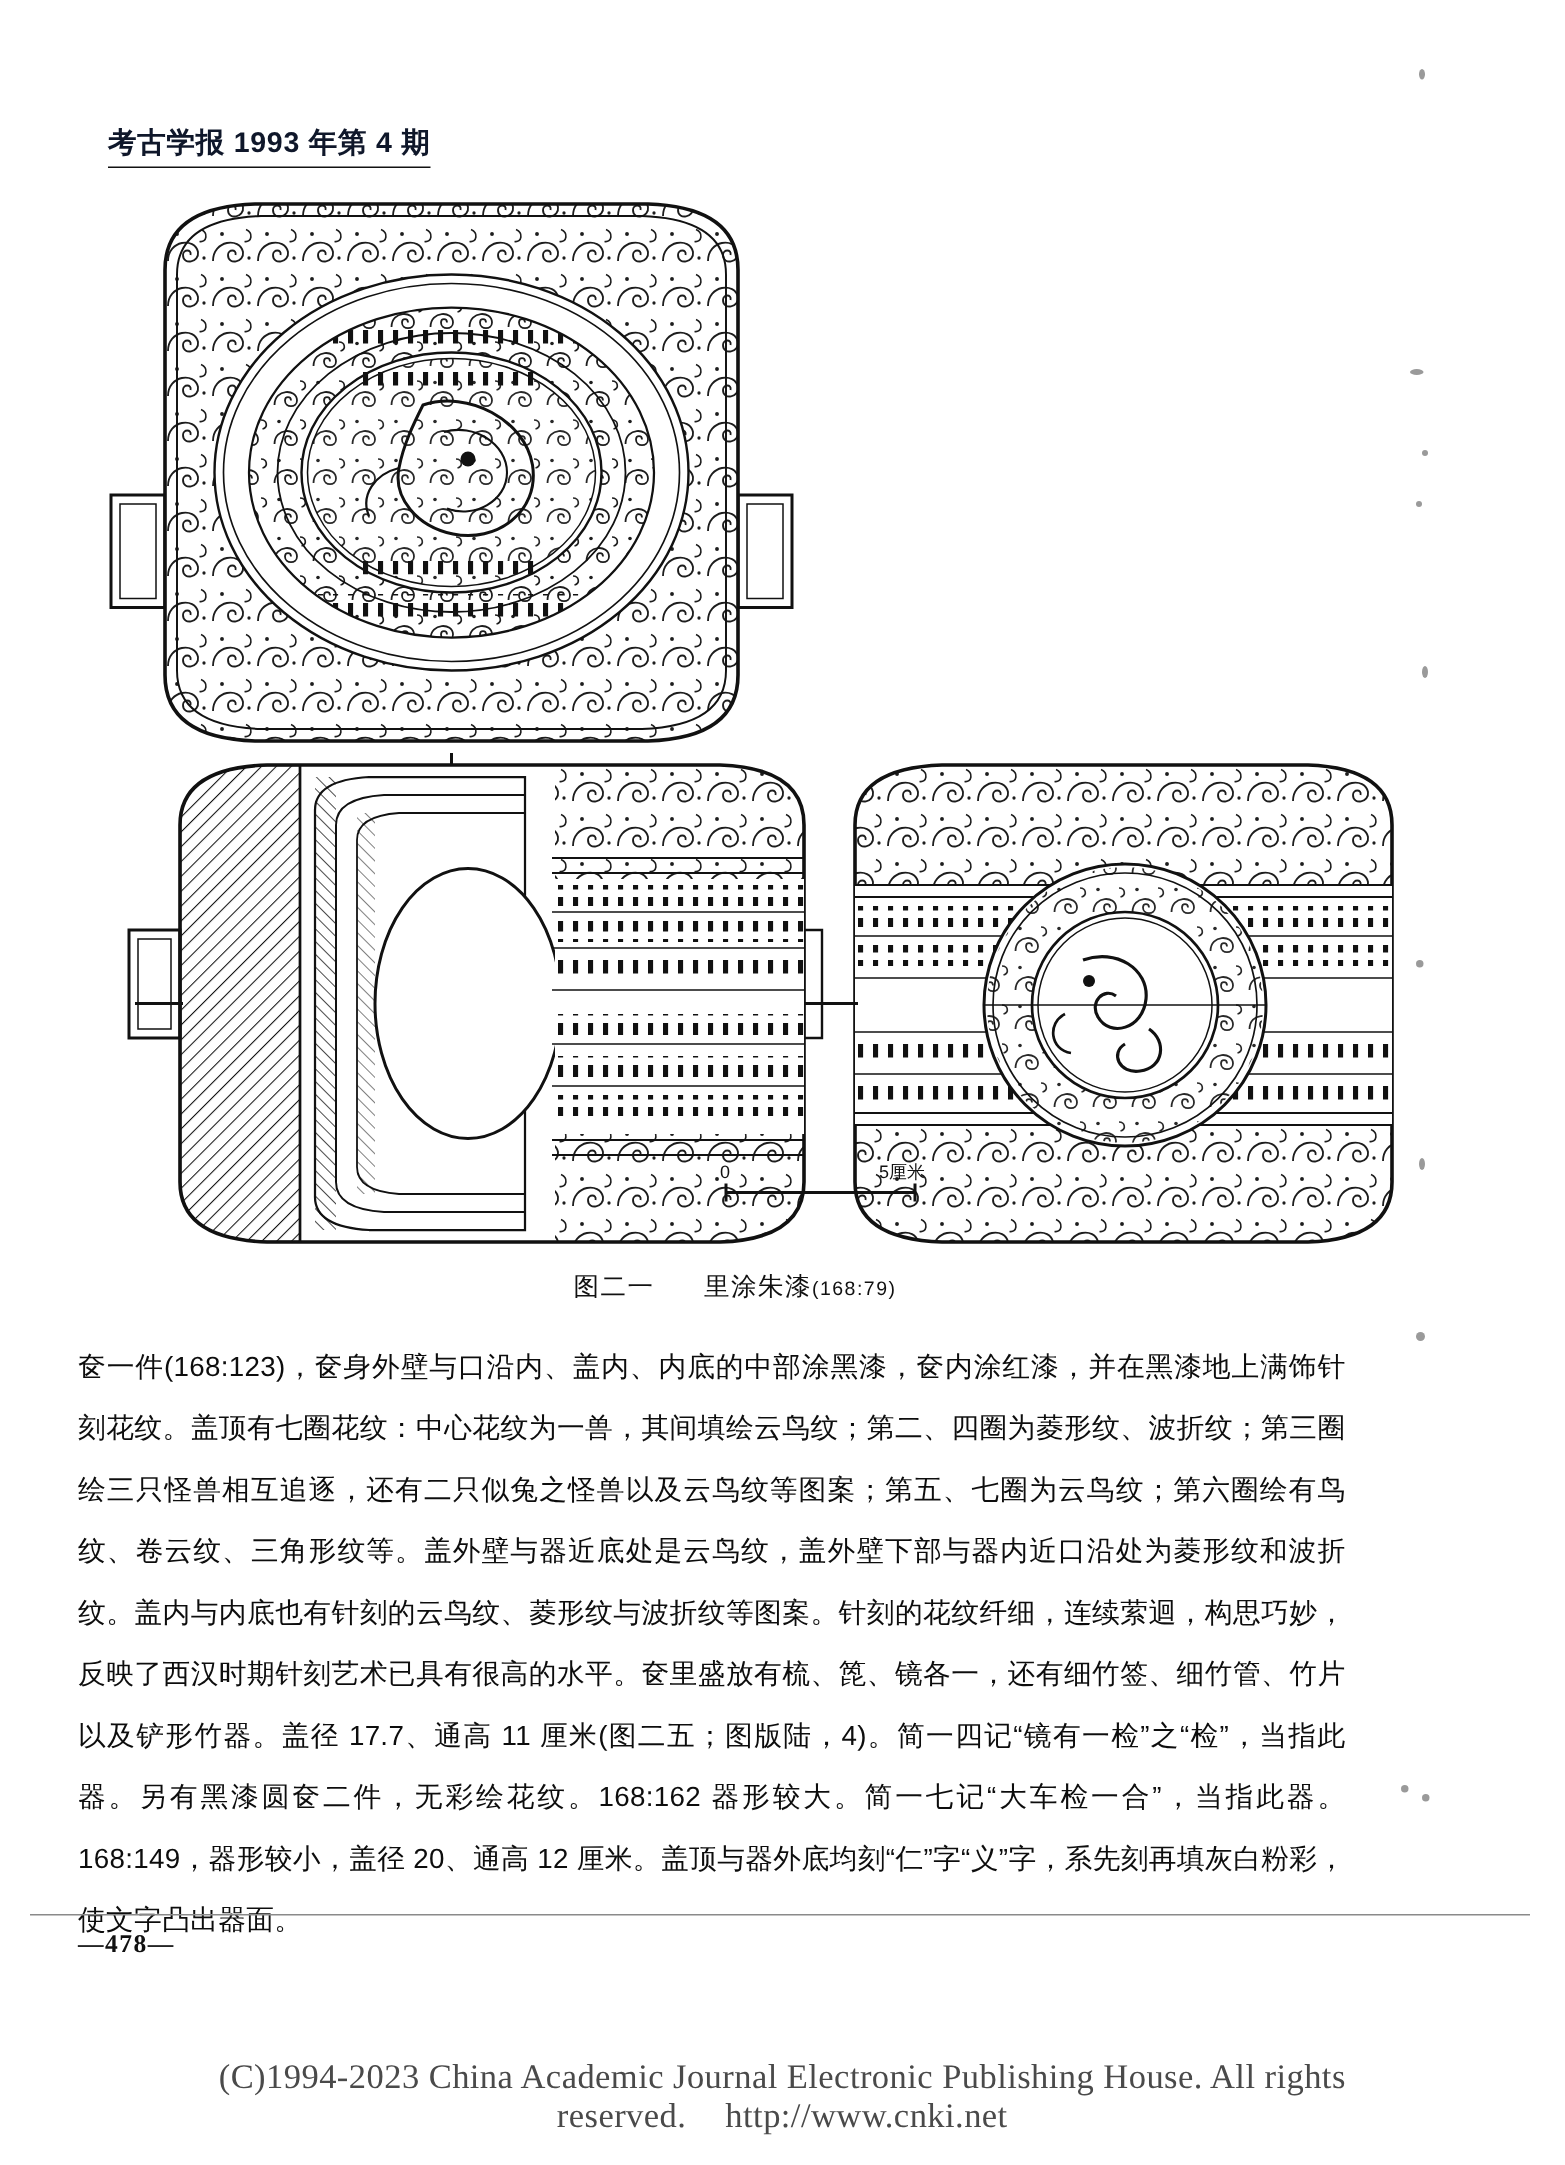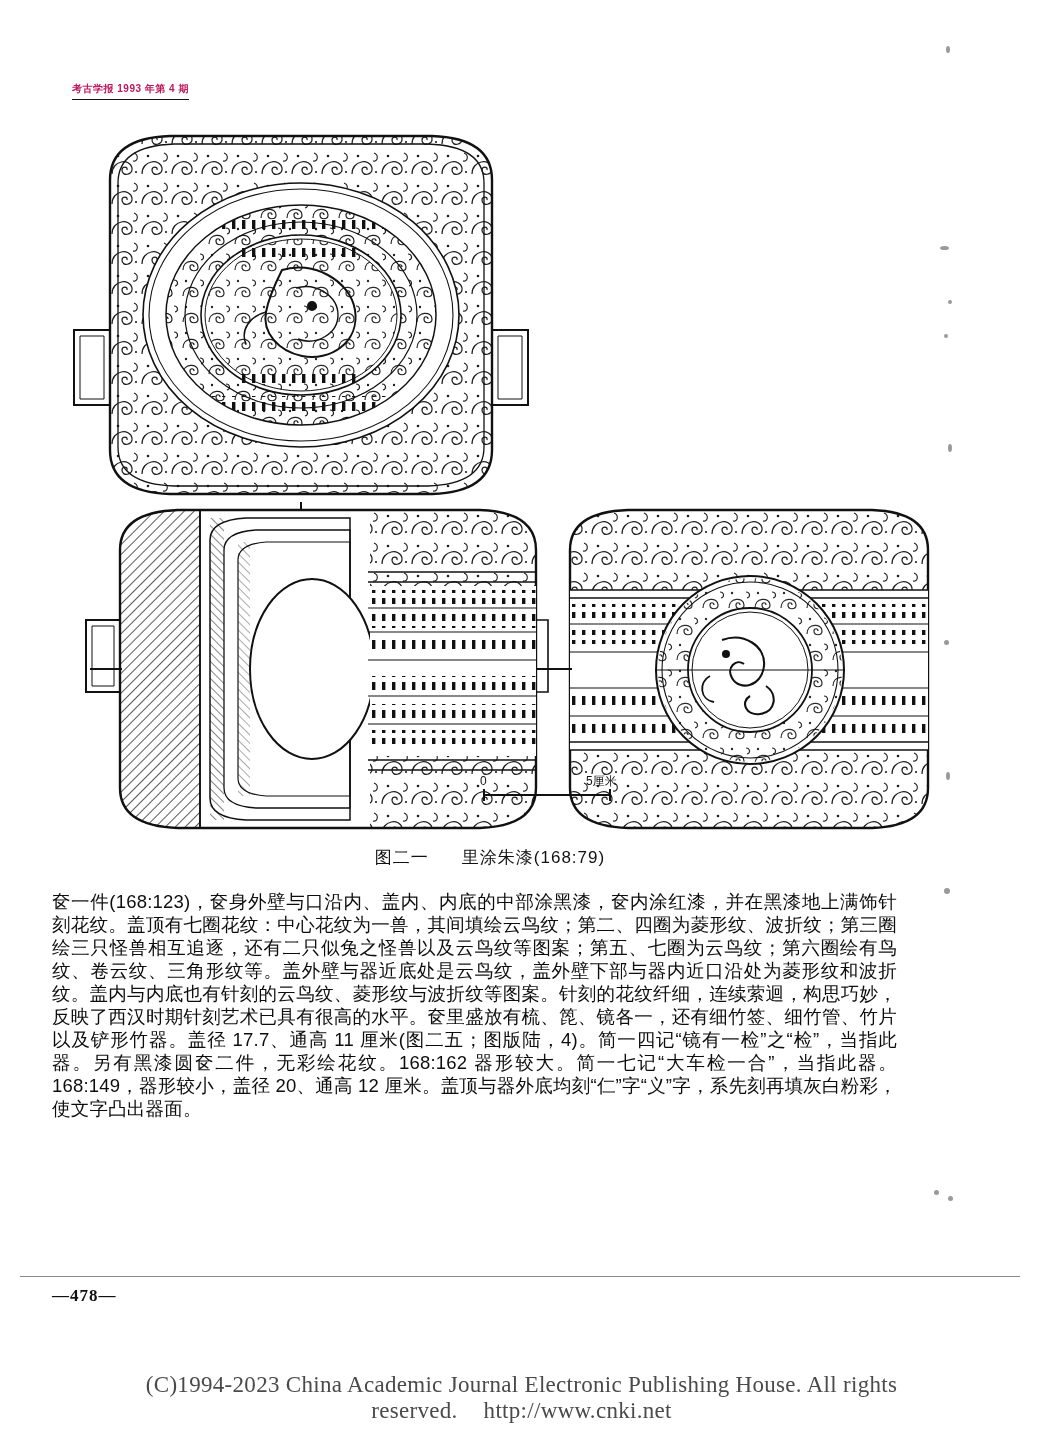--- a/index.html
+++ b/index.html
@@ -19,23 +19,23 @@
     position: absolute;
     inset: 0;
   }
   
   .running-head {
     position: absolute;
     left: 72px;
     top: 82px;
     font-family: "Liberation Sans", sans-serif;
     font-weight: bold;
-    font-size: 10px;
+    font-size: 19px;
     letter-spacing: 0.5px;
-    color: #be185d;
+    color: #0f172a;
     padding-bottom: 3px;
     border-bottom: 1.5px solid #111;
     white-space: nowrap;
   }
   
   .figure-block {
     position: absolute;
     left: 50px;
     top: 120px;
     width: 880px;
@@ -49,30 +49,30 @@
     left: 0;
     top: 726px;
     width: 880px;
     text-align: center;
     font-family: "Liberation Sans", sans-serif;
     font-size: 17px;
     letter-spacing: 1px;
     color: #111;
   }
   .figure-caption .cap-num { margin-right: 33px; }
-  .figure-caption .cap-sub { font-size: 17px; }
+  .figure-caption .cap-sub { font-size: 13px; }
   
   .body-text {
     position: absolute;
     left: 52px;
     top: 890px;
     width: 845px;
     font-family: "Liberation Sans", sans-serif;
     font-size: 18.5px;
-    line-height: 23px;
+    line-height: 41px;
     letter-spacing: 0.2px;
     text-align: justify;
     color: #0d0d0d;
   }
   .body-text p {
     margin: 0;
   }
   .body-text p.indent {
     text-indent: 2em;
   }

